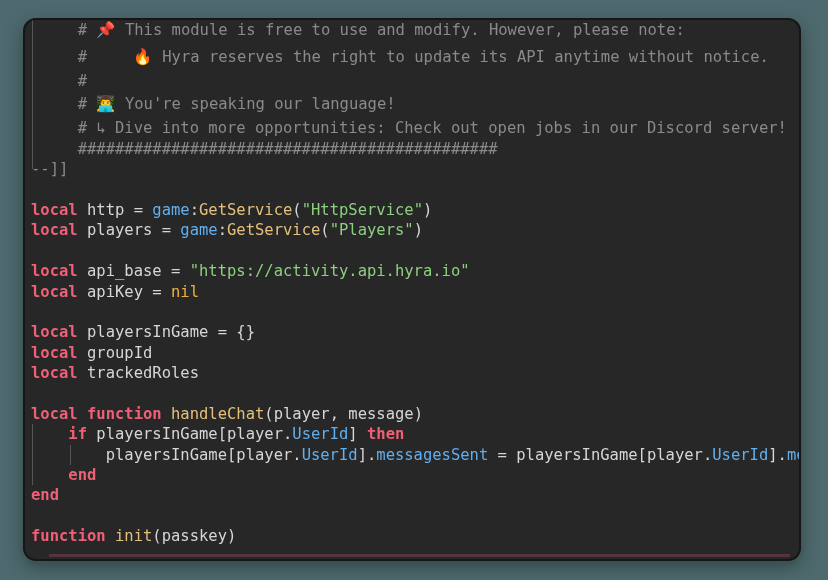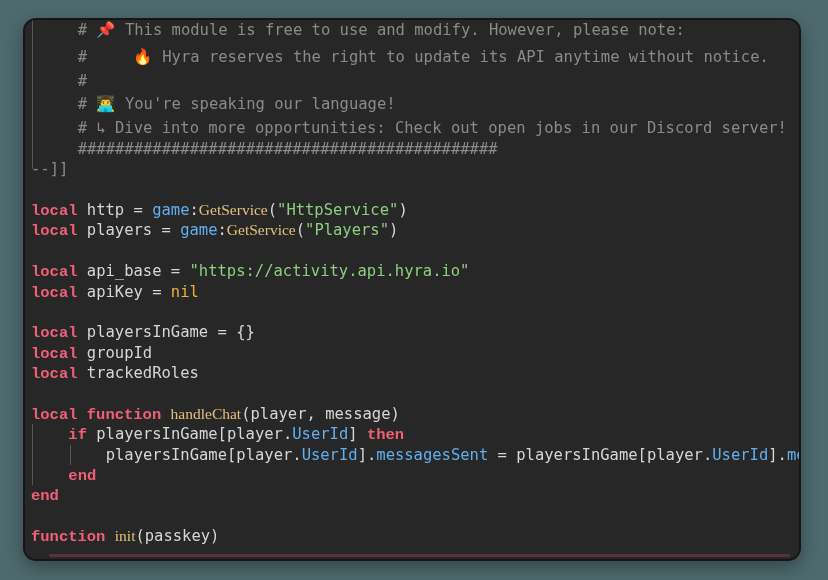--- a/index.html
+++ b/index.html
@@ -20,23 +20,23 @@
   .code{
     position:absolute;left:0;right:0;top:0;bottom:0;
     margin-top:-3px;
     padding-left:6px;
     white-space:pre;
     font-size:15.5px;
     overflow:hidden;
   }
   .line{height:20.4px;line-height:20.4px;}
   .line.tall{height:27px;line-height:27px;}
-  .tk-keyword{color:var(--keyword,#ef6077);font-weight:700;font-family:Liberation Mono, monospace;}
+  .tk-keyword{color:var(--keyword,#ef6077);font-weight:700;}
   .tk-plain{color:var(--plain,#d6d6d6);}
-  .tk-func{color:var(--func,#e5c07b);font-family:Liberation Serif, serif;}
+  .tk-func{color:var(--func,#e5c07b);}
   .tk-blue{color:var(--blue,#61afef);}
   .tk-string{color:var(--string,#8ccf7e);}
   .tk-nil{color:var(--nil_orange,#efb13d);font-weight:400;}
   .tk-comment{color:var(--comment,#8a8a8a);}
   .indent-guide{
     position:absolute;width:1px;
     background:var(--guide,#565656);
   }
   .guide-comment{left:7px;top:0;height:149px;}
   .guide-func{left:7px;top:404px;height:61px;}

